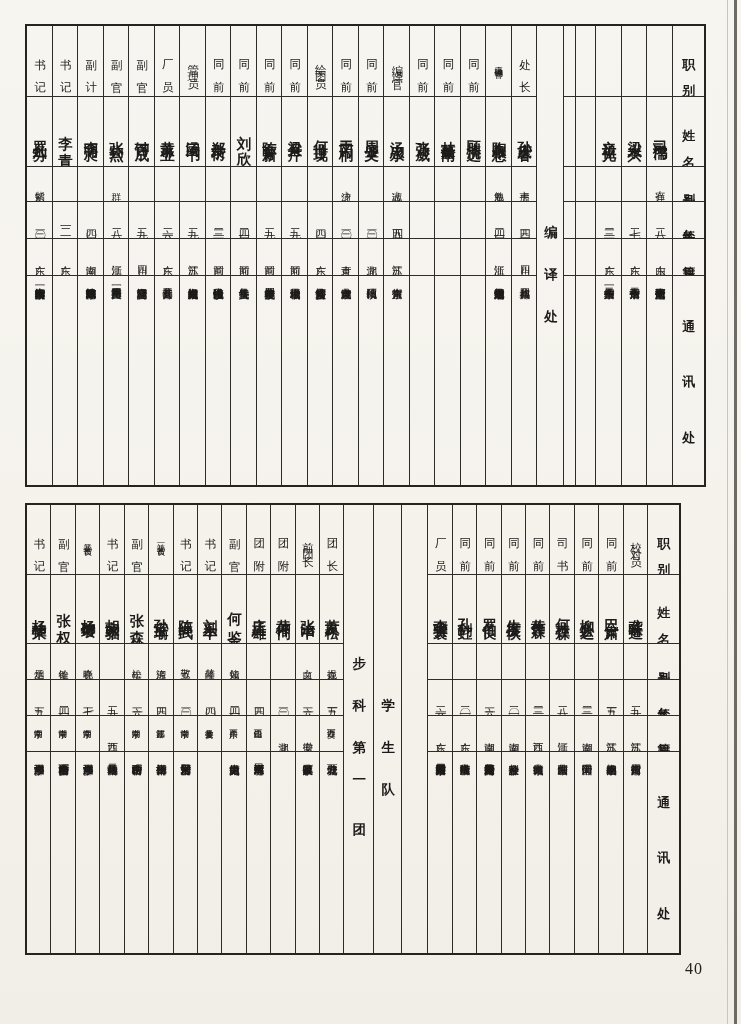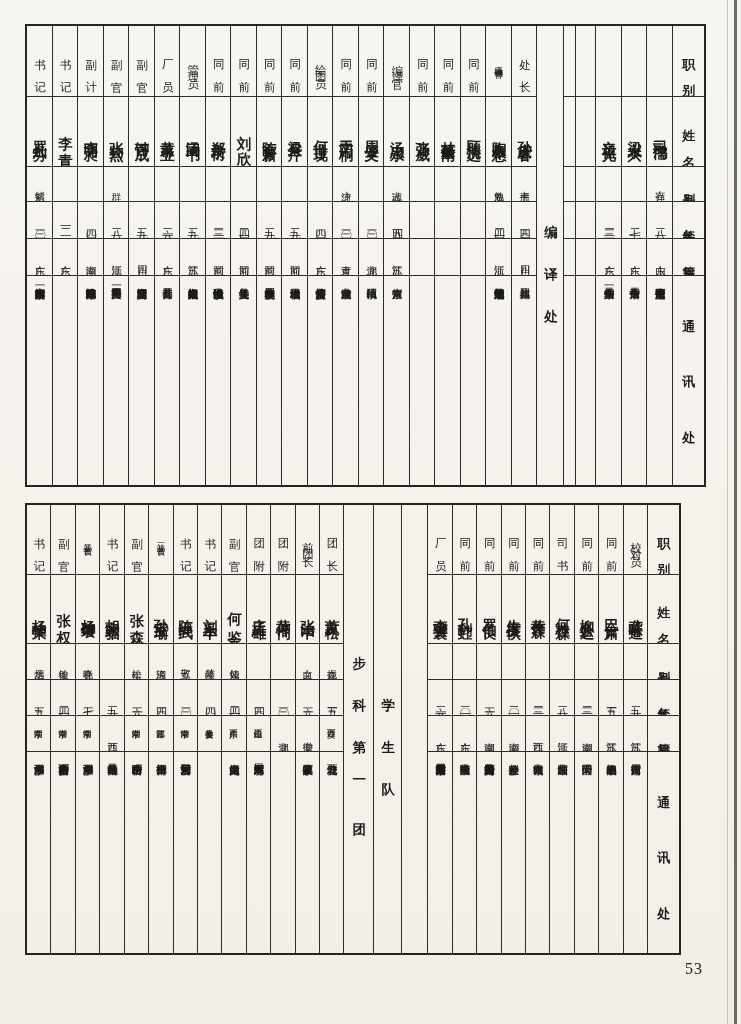--- a/index.html
+++ b/index.html
@@ -1023,16 +1023,16 @@
           <span class="vtext age">三九</span>
         </div>
         <div class="cell r4">
           <span class="vtext native native-2">湖南常宁</span>
         </div>
         <div class="cell r5">
           <span class="vtext addr">常宁西乡洋泉邮局</span>
         </div>
       </div>
     </div>
-  <div class="pagenum">53</div>
+  <div class="pagenum">40</div>
   <div class="edge-line"></div>
   <div class="edge-soft"></div>
 </div>
 
 </body></html>

